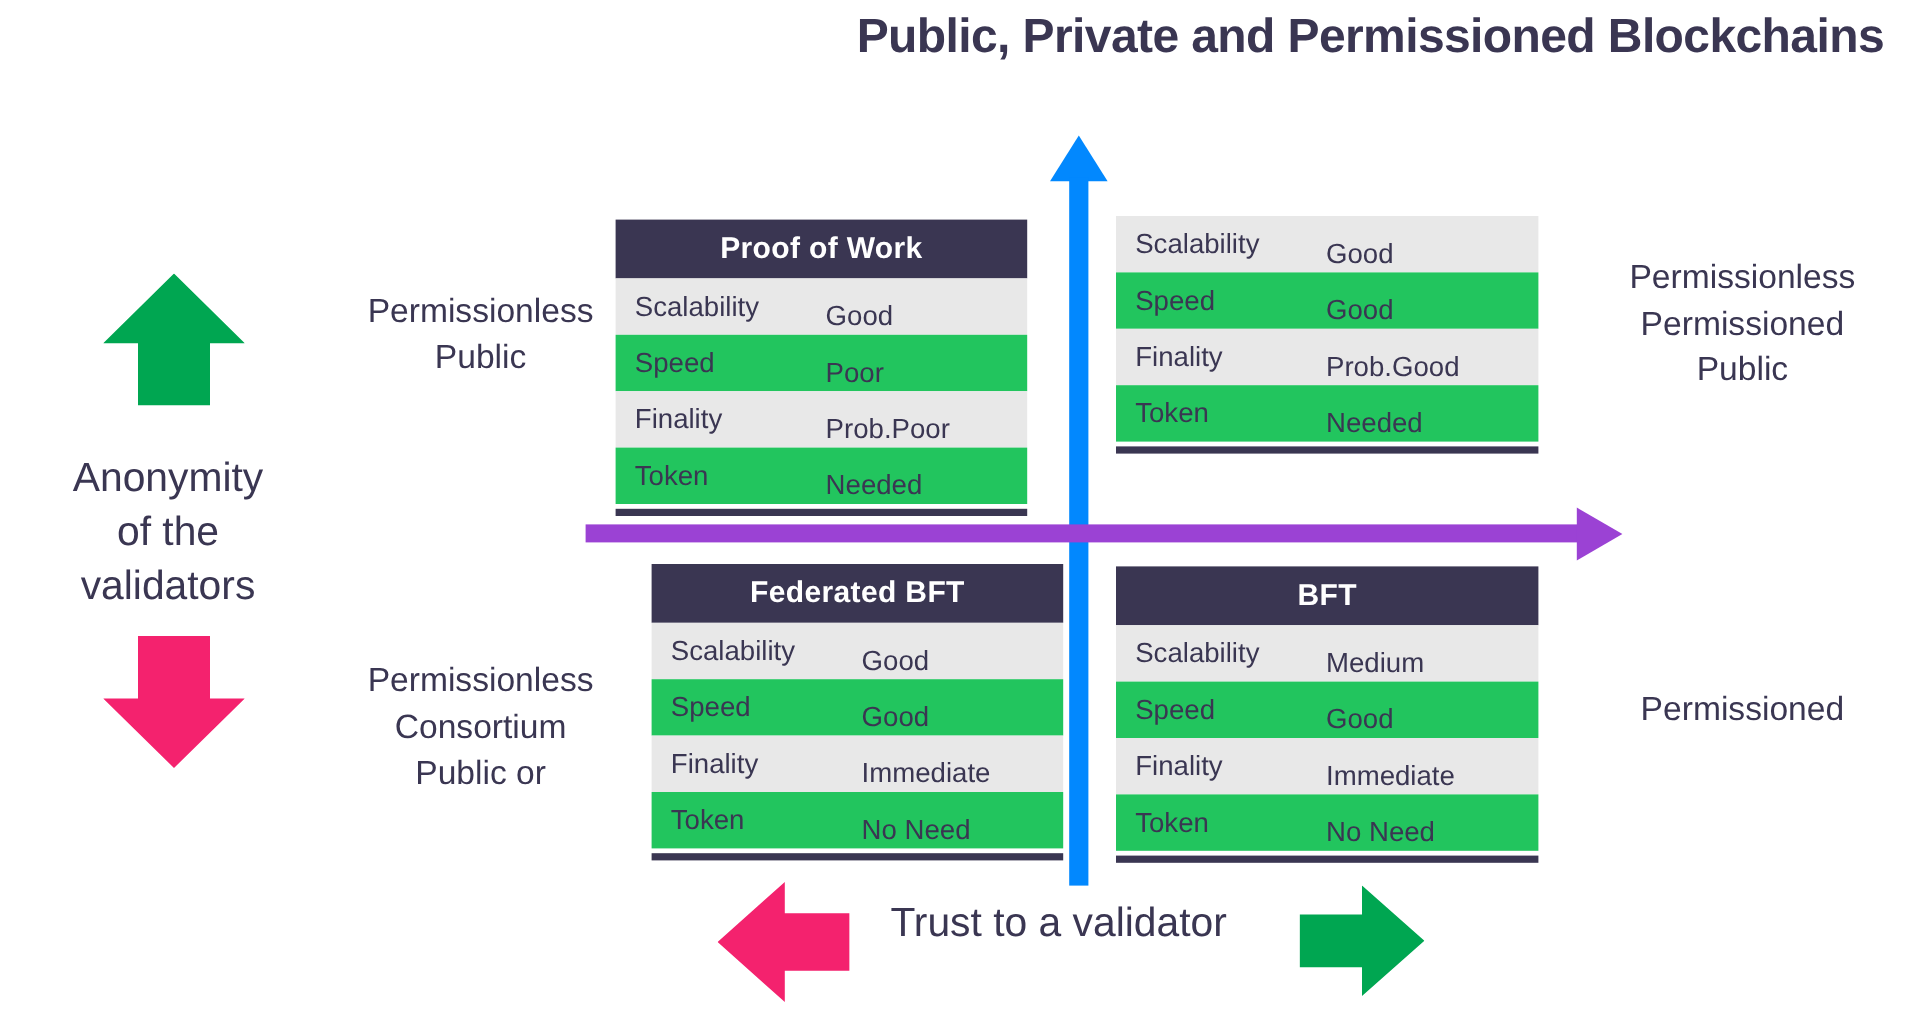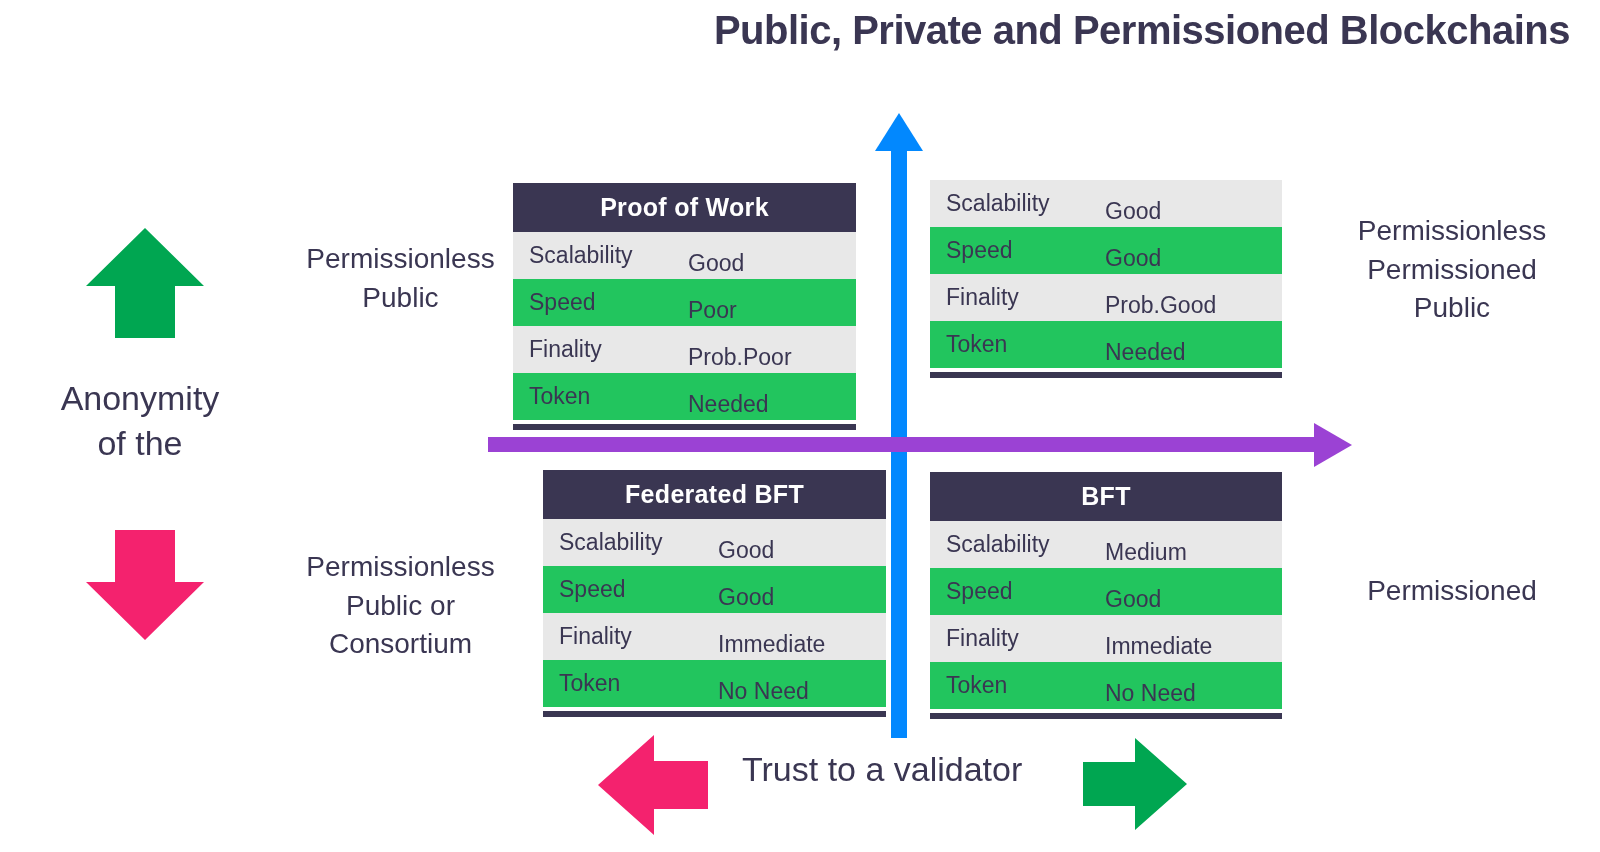--- a/index.html
+++ b/index.html
@@ -167,33 +167,34 @@
 
 <div class="blockarrow" style="left:1083px; top:738px;">
   <svg width="104" height="92" viewBox="0 0 104 92" aria-hidden="true">
     <polygon points="104,46 52,0 52,24 0,24 0,68 52,68 52,92" fill="#00a651"></polygon>
   </svg>
 </div>
 
 <div id="anonymity-label">
   <div>Anonymity</div>
   <div>of the</div>
+  <div>validators</div>
 </div>
 
 <div id="trust-label">Trust to a validator</div>
 
 <div class="qlabel" style="left:268px; top:240px; width:265px;">
   <div>Permissionless</div>
   <div>Public</div>
 </div>
 
 <div class="qlabel" style="left:268px; top:548px; width:265px;">
   <div>Permissionless</div>
+  <div>Consortium</div>
   <div>Public or</div>
-  <div>Consortium</div>
 </div>
 
 <div class="qlabel" style="left:1318px; top:212px; width:268px;">
   <div>Permissionless</div>
   <div>Permissioned</div>
   <div>Public</div>
 </div>
 
 <div class="qlabel" style="left:1318px; top:572px; width:268px;">
   <div>Permissioned</div>

